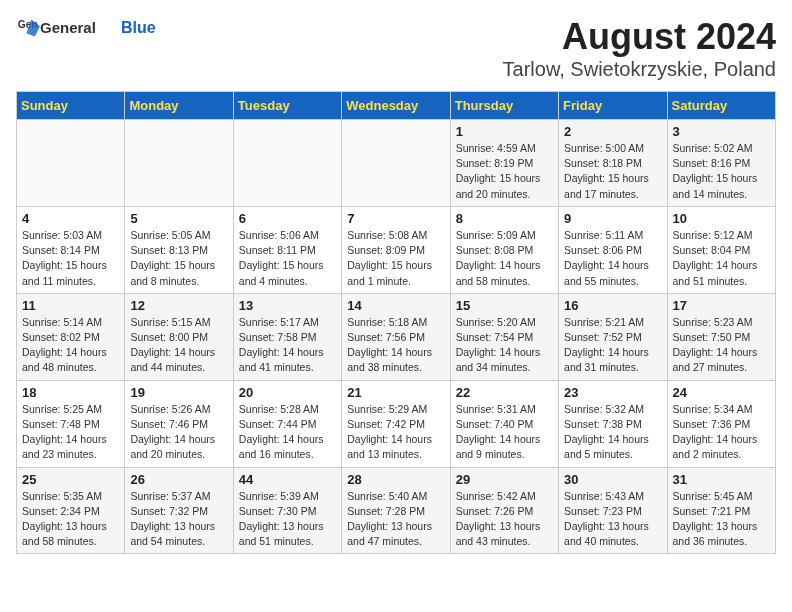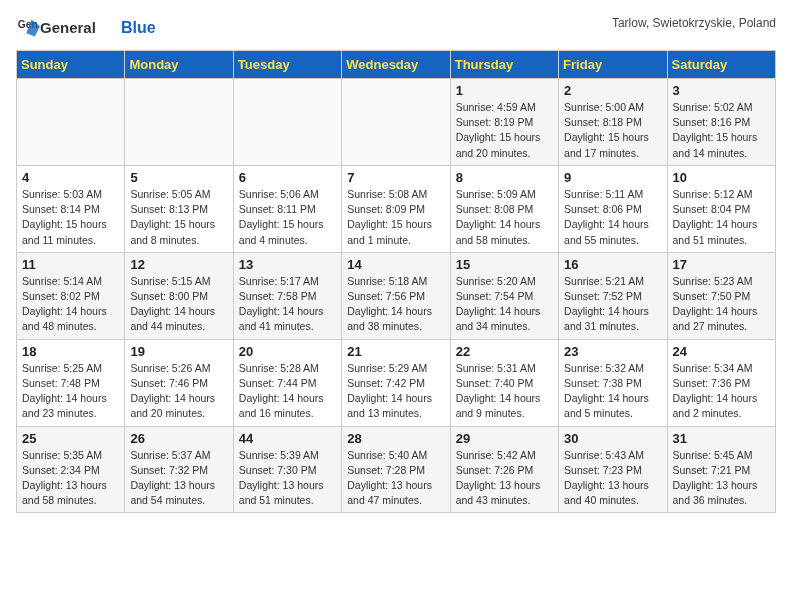--- a/index.html
+++ b/index.html
@@ -38,21 +38,21 @@
     }
     .title-area {
       text-align: right;
     }
     .month-title {
       font-size: 36px;
       font-weight: bold;
       color: #222;
     }
     .location-title {
-      font-size: 12px;
+      font-size: 20px;
       color: #444;
     }
     .calendar {
       width: 100%;
       border-collapse: collapse;
       font-size: 11px;
     }
     .calendar thead th {
       background: #1565c0;
       color: #fde047;
@@ -99,20 +99,21 @@
   <div class="logo">
     <svg class="logo-icon" viewBox="0 0 28 28" xmlns="http://www.w3.org/2000/svg">
       <text x="2" y="14" font-size="12" font-weight="bold" fill="#333">Gen</text>
       <polygon points="18,4 28,12 22,24 12,20" fill="#1565c0" opacity="0.8"></polygon>
     </svg>
     <div>
       <span class="logo-text-general">General</span><span class="logo-text-blue">Blue</span>
     </div>
   </div>
   <div class="title-area">
+    <div class="month-title">August 2024</div>
     <div class="location-title">Tarlow, Swietokrzyskie, Poland</div>
   </div>
 </div>
 
 <table class="calendar">
   <thead>
     <tr>
     <th>Sunday</th>
         <th>Monday</th>
         <th>Tuesday</th>

